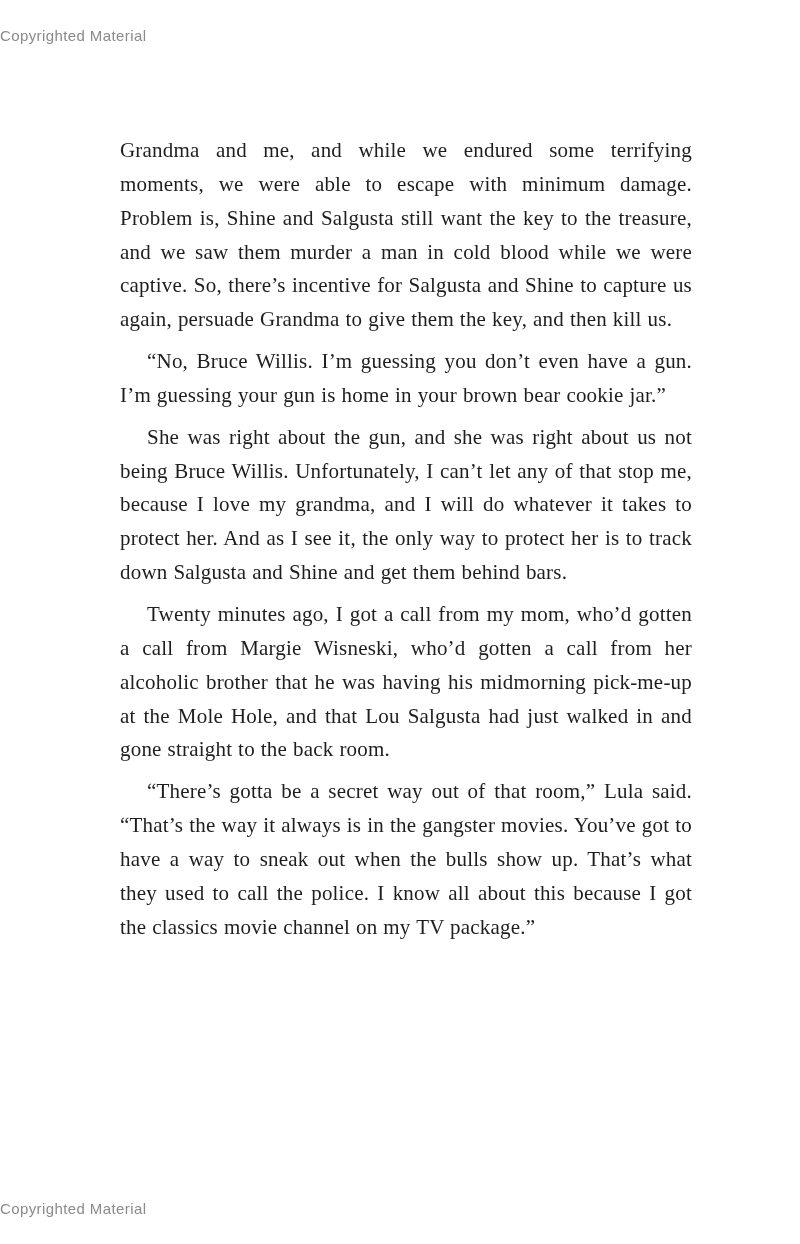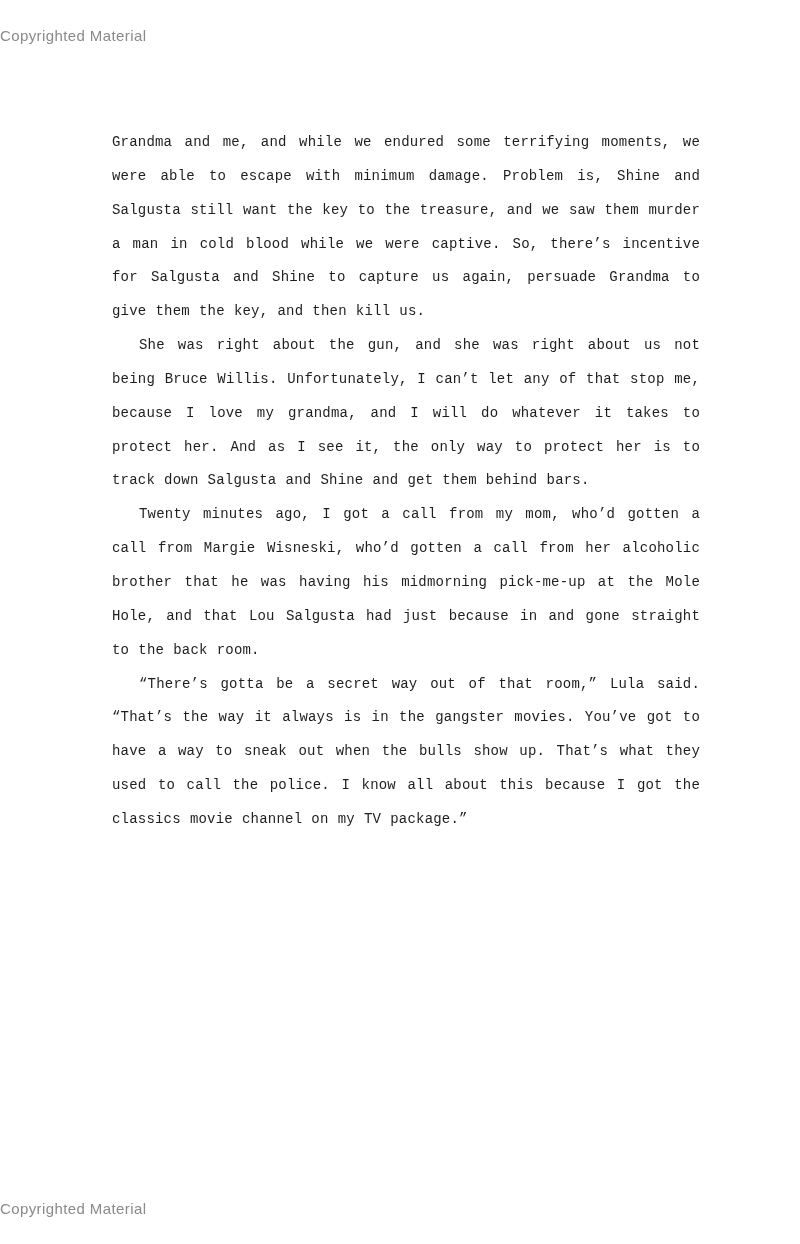--- a/index.html
+++ b/index.html
@@ -56,46 +56,46 @@
   }
 
   .body-text {
     position: absolute;
     top: 126px;
     left: 112px;
     width: 588px;
     color: var(--text, #1e1e1e);
   }
   .body-text p.para {
-    margin: 0;
+    margin: 8px;
     padding: 0;
-    font-size: 14px;
+    font-size: 21px;
     line-height: 33.85px;
     text-align: justify;
     letter-spacing: 0.2px;
     word-spacing: 0.5px;
-    font-family: Liberation Mono, monospace;
   }
   .body-text p.para.indent {
     text-indent: 27px;
   }
   .body-text .italic {
     font-style: italic;
   }
 </style>
 </head>
 <body>
 
 <div class="page">
 
   <div class="notice top">Copyrighted Material</div>
 
 
   <div class="body-text">
       <p class="para"><span>Grandma and me, and while we endured some terrifying moments, we were able to escape with minimum damage. Problem is, Shine and Salgusta still want the key to the treasure, and we saw them murder a man in cold blood while we were captive. So, there’s incentive for Salgusta and Shine to capture us again, persuade Grandma to give them the key, and then kill us.</span></p>
+      <p class="para indent"><span>“No, Bruce Willis. I’m guessing you don’t even have a gun. I’m guessing your gun is home in your brown bear cookie jar.”</span></p>
       <p class="para indent"><span>She was right about the gun, and she was right about us not being Bruce Willis. Unfortunately, I can’t let any of that stop me, because I love my grandma, and I will do whatever it takes to protect her. And as I see it, the only way to protect her is to track down Salgusta and Shine and get them behind bars.</span></p>
-      <p class="para indent"><span>Twenty minutes ago, I got a call from my mom, who’d gotten a call from Margie Wisneski, who’d gotten a call from her alcoholic brother that he was having his midmorning pick-me-up at the Mole Hole, and that Lou Salgusta had just because in and gone straight to the back room.</span></p>
+      <p class="para indent"><span>Twenty minutes ago, I got a call from my mom, who’d gotten a call from Margie Wisneski, who’d gotten a call from her alcoholic brother that he was having his midmorning pick-me-up at the Mole Hole, and that Lou Salgusta had just walked in and gone straight to the back room.</span></p>
       <p class="para indent"><span>“There’s gotta be a secret way out of that room,” Lula said. “That’s the way it always is in the gangster movies. You’ve got to have a way to sneak out when the bulls show up. That’s what they used to call the police. I know all about this because I got the classics movie channel on my TV package.”</span></p>
     </div>
 
   <div class="notice bottom">Copyrighted Material</div>
 
 </div>
 
 </body></html>

